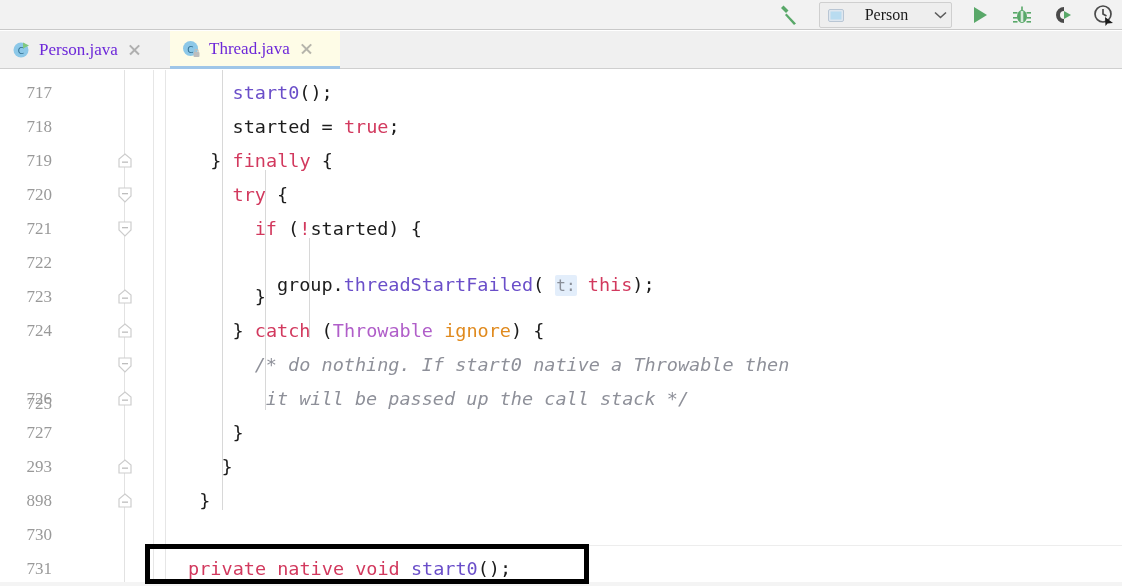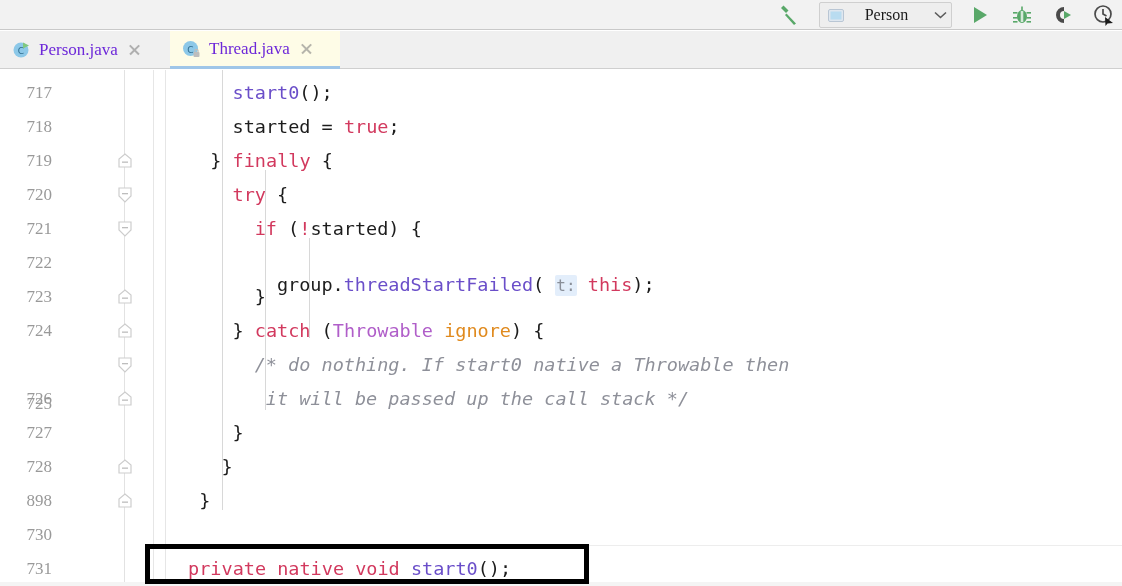--- a/index.html
+++ b/index.html
@@ -273,21 +273,21 @@
         <div class="lineno" style="top: 40px;">718</div>
         <div class="lineno" style="top: 74px;">719</div>
         <div class="lineno" style="top: 108px;">720</div>
         <div class="lineno" style="top: 142px;">721</div>
         <div class="lineno" style="top: 176px;">722</div>
         <div class="lineno" style="top: 210px;">723</div>
         <div class="lineno" style="top: 244px;">724</div>
         <div class="lineno" style="top: 278px; margin-top: 39px;">725</div>
         <div class="lineno" style="top: 312px;">726</div>
         <div class="lineno" style="top: 346px;">727</div>
-        <div class="lineno" style="top: 380px;">728</div>
+        <div class="lineno" style="top: 380px;">293</div>
         <div class="lineno" style="top: 414px;">898</div>
         <div class="lineno" style="top: 448px;">730</div>
         <div class="lineno" style="top: 482px;">731</div>
       </div>
     <div id="fold-container">
         <div class="fold-marker" style="top: 74px;">
           <svg width="16" height="17" viewBox="0 0 16 17">
             <path d="M2 14 L2 6 L8 1 L14 6 L14 14 Z" fill="#fff" stroke="#cdcdcd" stroke-width="1.2"></path>
             <rect x="5" y="8.5" width="6" height="1.3" fill="#bdbdbd"></rect>
           </svg>

